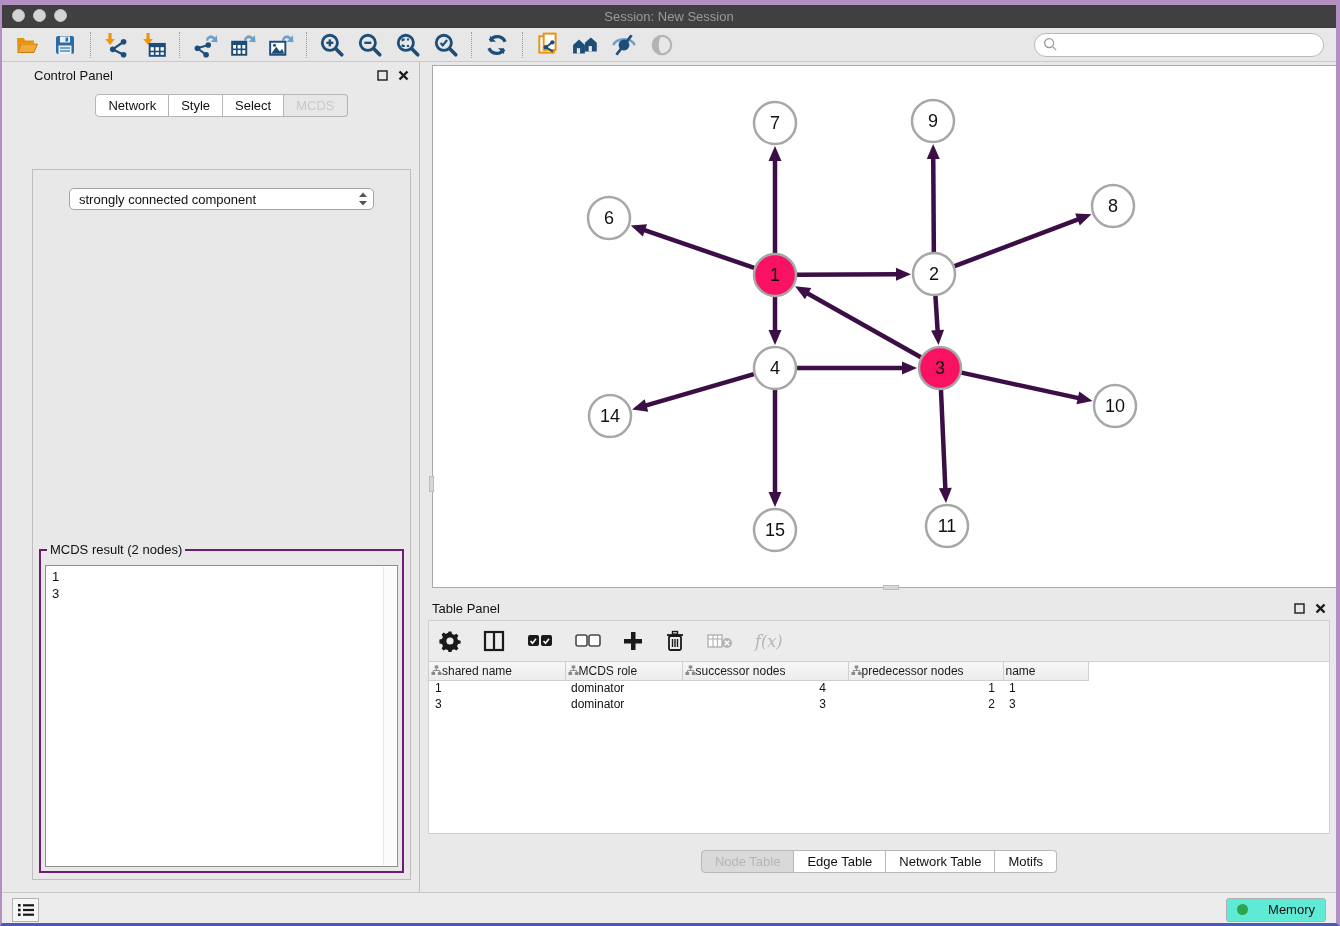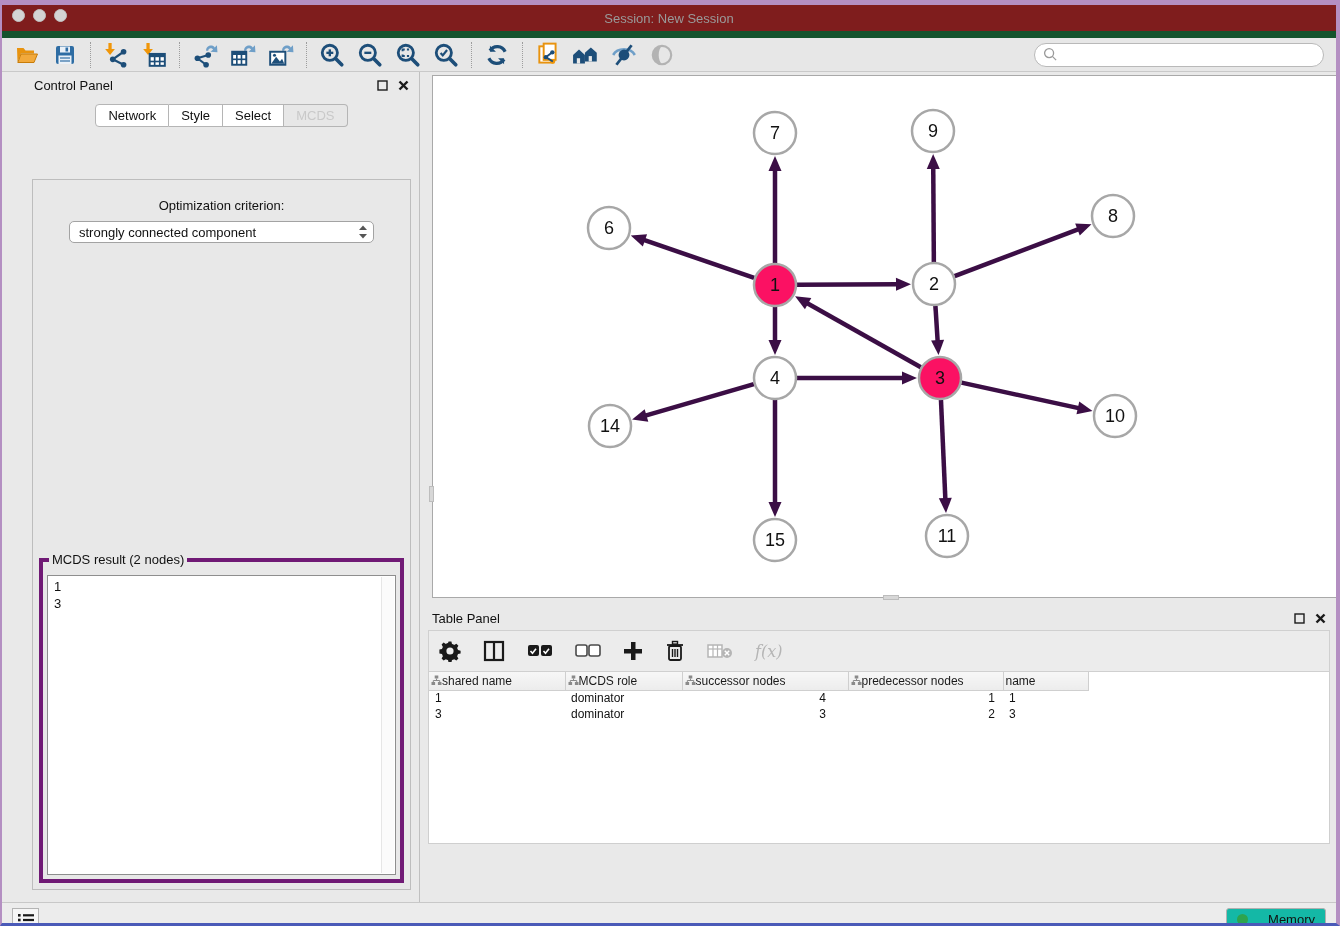--- a/index.html
+++ b/index.html
@@ -3,21 +3,21 @@
 <meta charset="utf-8">
 <style>
   * { margin:0; padding:0; box-sizing:border-box; }
   html,body { width:1340px; height:926px; font-family:"Liberation Sans",sans-serif; }
   #window {
     width:1340px; height:926px; background:#e9e9e9; position:relative; overflow:hidden;
     border-top:5px solid #b48fc2; border-left:2px solid #b48fc2; border-right:4px solid #b48fc2;
     border-bottom:3px solid #4a5ab8;
   }
   
-  #titlebar { height:33px; background:#7f1d1d; border-bottom:7px solid #14532d; position:relative;
+  #titlebar { height:23px; background:#404040; border-bottom:1px solid #14532d; position:relative;
     display:flex; align-items:center; justify-content:center; }
   .traffic { position:absolute; left:10px; top:4px; display:flex; gap:8px; }
   .traffic .dot { width:13px; height:13px; border-radius:50%; background:#d4d4d4; border:1px solid #c2c2c2; }
   #titlebar .title { font-size:13px; color:#9a9a9a; }
   
   #toolbar { height:34px; background:#e7e7e7; border-bottom:1px solid #c9c9c9;
     display:flex; align-items:center; padding:0 6px; }
   .tb-btn { width:38px; height:30px; display:flex; align-items:center; justify-content:center; cursor:default; }
   .tb-sep { width:1px; height:26px; border-left:1px dotted #9d9d9d; margin:0 6px; }
   .tb-spacer { flex:1; }
@@ -39,21 +39,21 @@
   .cpane { position:absolute; left:8px; right:8px; top:107px; bottom:12px;
     border:1px solid #bdbdbd; background:#e8e8e8; padding-top:18px; }
   .opt-label { text-align:center; font-size:13px; color:#111; margin-bottom:8px; }
   .dropdown { margin:0 36px; height:22px; background:#fff; border:1px solid #a3a3a3; border-radius:5px;
     display:flex; align-items:center; padding:0 4px 0 9px; }
   .dropdown .dd-value { flex:1; font-size:13px; color:#111; }
   .btn-row { display:flex; justify-content:center; gap:14px; margin-top:12px; }
   .mac-btn { height:21px; background:#fff; border:1px solid #a8a8a8; border-radius:4px;
     font-size:13px; color:#111; padding:0 16px; font-family:"Liberation Sans",sans-serif; }
   fieldset.resultbox { position:absolute; left:6px; right:6px; top:372px; bottom:6px;
-    border:4px solid #701a75; padding:4px; background:transparent; }
+    border:2px solid #701a75; padding:4px; background:transparent; }
   fieldset.resultbox legend { font-size:13px; color:#111; padding:0 3px; margin-left:2px; }
   .result-area { position:absolute; left:4px; right:4px; top:8px; bottom:4px; background:#fff;
     border:1px solid #8e8e8e; font-size:13px; color:#111; padding:2px 6px; line-height:17px; }
   .result-scroll { position:absolute; right:1px; top:1px; bottom:1px; width:13px; background:#fbfbfb;
     border-left:1px solid #e6e6e6; }
   
   #right-col { flex:1; position:relative; }
   #network-window { position:absolute; left:12px; top:3px; width:924px; height:523px;
     border:1px solid #a9a9a9; background:#fff; }
   #net-titlebar { height:23px; background:linear-gradient(#e8e8e8,#d2d2d2); border-bottom:1px solid #aeaeae;
@@ -85,21 +85,21 @@
   .bottom-tabs { display:flex; justify-content:center; margin-top:16px; }
   .btab { font-size:13px; padding:3px 13px; background:#fff; border:1px solid #b9b9b9; border-left:none; color:#111; }
   .btab:first-child { border-left:1px solid #b9b9b9; border-radius:4px 0 0 4px; }
   .btab:last-child { border-radius:0 4px 4px 0; }
   .btab.active { background:#d9d9d9; color:#b5b5b5; }
   
   #statusbar { height:34px; background:#ececec; border-top:1px solid #c8c8c8; display:flex;
     align-items:center; padding:0 10px; }
   #status-list-btn { width:27px; height:24px; background:#f6f6f6; border:1px solid #b4b4b4;
     display:flex; align-items:center; justify-content:center; }
-  #memory-btn { margin-left:auto; height:24px; background:#14b8a6; border:1px solid #b0b0b0; border-radius:3px;
+  #memory-btn { margin-left:auto; height:24px; background:#5eead4; border:1px solid #b0b0b0; border-radius:3px;
     display:flex; align-items:center; gap:20px; padding:0 10px; font-size:13px; color:#111; }
   .mem-dot { width:11px; height:11px; border-radius:50%; background:#2da44e; }
 </style>
 </head>
 <body>
 
 <div id="window">
 
   <div id="titlebar">
     <div class="traffic">
@@ -274,21 +274,20 @@
           </svg>
         </span>
       </div>
       <div class="ctab-row" id="control-tabs">
           <div class="ctab">Network</div>
           <div class="ctab">Style</div>
           <div class="ctab">Select</div>
           <div class="ctab active">MCDS</div>
         </div>
       <div class="cpane">
-        <div class="opt-label">Optimization criterion:</div>
         <div class="dropdown">
           <span class="dd-value">strongly connected component</span>
           <svg width="12" height="16" viewBox="0 0 12 16">
             <path d="M6 1.5 L10 6 H2 Z" fill="#555"></path>
             <path d="M6 14.5 L10 10 H2 Z" fill="#555"></path>
           </svg>
         </div>
         <fieldset class="resultbox">
           <legend>MCDS result (2 nodes)</legend>
           <div class="result-area" id="result-lines">
@@ -494,20 +493,26 @@
                 <tr>
                   <td style="text-align: left; padding-right: 6px;">3</td>
                   <td style="text-align: left; padding-right: 6px;">dominator</td>
                   <td style="text-align: right; padding-right: 22px;">3</td>
                   <td style="text-align: right; padding-right: 8px;">2</td>
                   <td style="text-align: left; padding-right: 6px;">3</td>
                 </tr>
               </tbody>
           </table>
         </div>
+        <div class="bottom-tabs" id="bottom-tabs">
+            <div class="btab active">Node Table</div>
+            <div class="btab">Edge Table</div>
+            <div class="btab">Network Table</div>
+            <div class="btab">Motifs</div>
+          </div>
       </div>
     </div>
   </div>
 
   <div id="statusbar">
     <div id="status-list-btn">
       <svg width="18" height="16" viewBox="0 0 18 16">
         <rect x="1" y="2" width="2.6" height="2.6" fill="#1a1a1a"></rect>
           <line x1="6" y1="3.3" x2="17" y2="3.3" stroke="#1a1a1a" stroke-width="2.2"></line>
         <rect x="1" y="6.7" width="2.6" height="2.6" fill="#1a1a1a"></rect>

